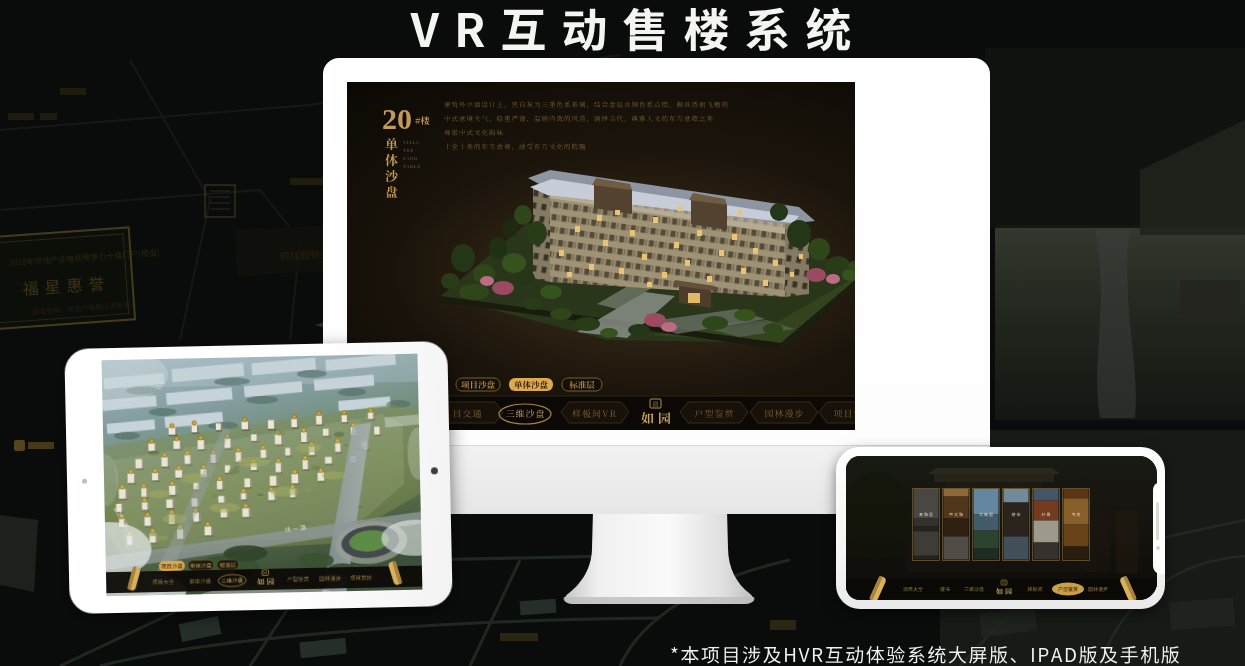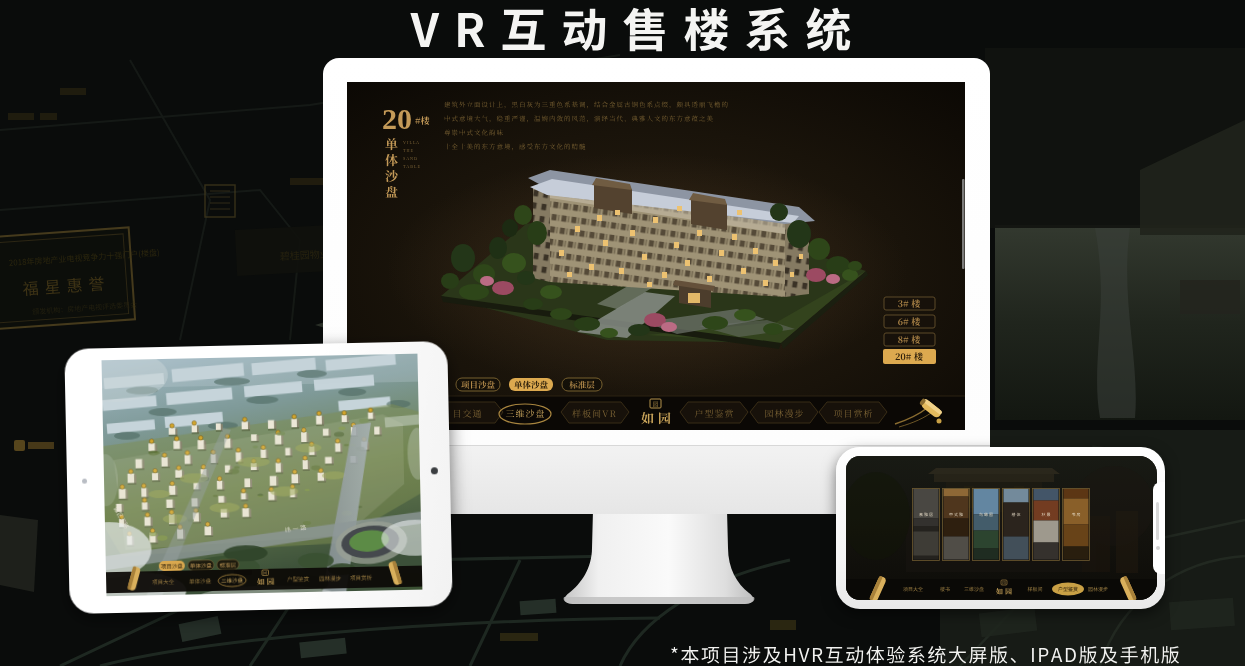--- a/index.html
+++ b/index.html
@@ -400,21 +400,21 @@
       </linearGradient>
     </defs>
     <path d="M40 0 L174 0 L175 38 C175 58 184 74 196 83 C204 89 201 94 190 94 L22 94 C11 94 8 89 16 83 C28 74 39 58 39 38 Z" fill="url(#neckg)"></path>
     <path d="M22 94 L190 94 C198 94 203 91 201 87 L11 87 C9 91 14 94 22 94 Z" fill="#bdbdbd" opacity="0.8"></path>
   </svg>
 
   <div class="abs" style="left:0;top:0;width:667px;height:390px;background:linear-gradient(180deg,#ffffff,#fdfdfd);border-radius:16px 16px 0 0;"></div>
 
   <div class="abs" style="left:0;top:387px;width:667px;height:68px;background:linear-gradient(180deg,#f2f2f2,#e6e6e6);border-radius:0 0 9px 9px;border-top:1px solid #d8d8d8;"></div>
 
-  <div class="abs" id="mscreen" style="left:24px;top:24px;width:618px;height:348px;background:#16100a;overflow:hidden;">
+  <div class="abs" id="mscreen" style="left:24px;top:24px;width:508px;height:348px;background:#16100a;overflow:hidden;">
     <svg width="618" height="348" viewBox="0 0 618 348">
       <defs>
         <radialGradient id="scrbg" cx="0.5" cy="0.55" r="0.75">
           <stop offset="0" stop-color="#281e12"></stop>
             <stop offset="0.55" stop-color="#19130a"></stop>
           <stop offset="1" stop-color="#0b0804"></stop>
         </radialGradient>
       </defs>
       <rect width="618" height="348" fill="url(#scrbg)"></rect>
 

